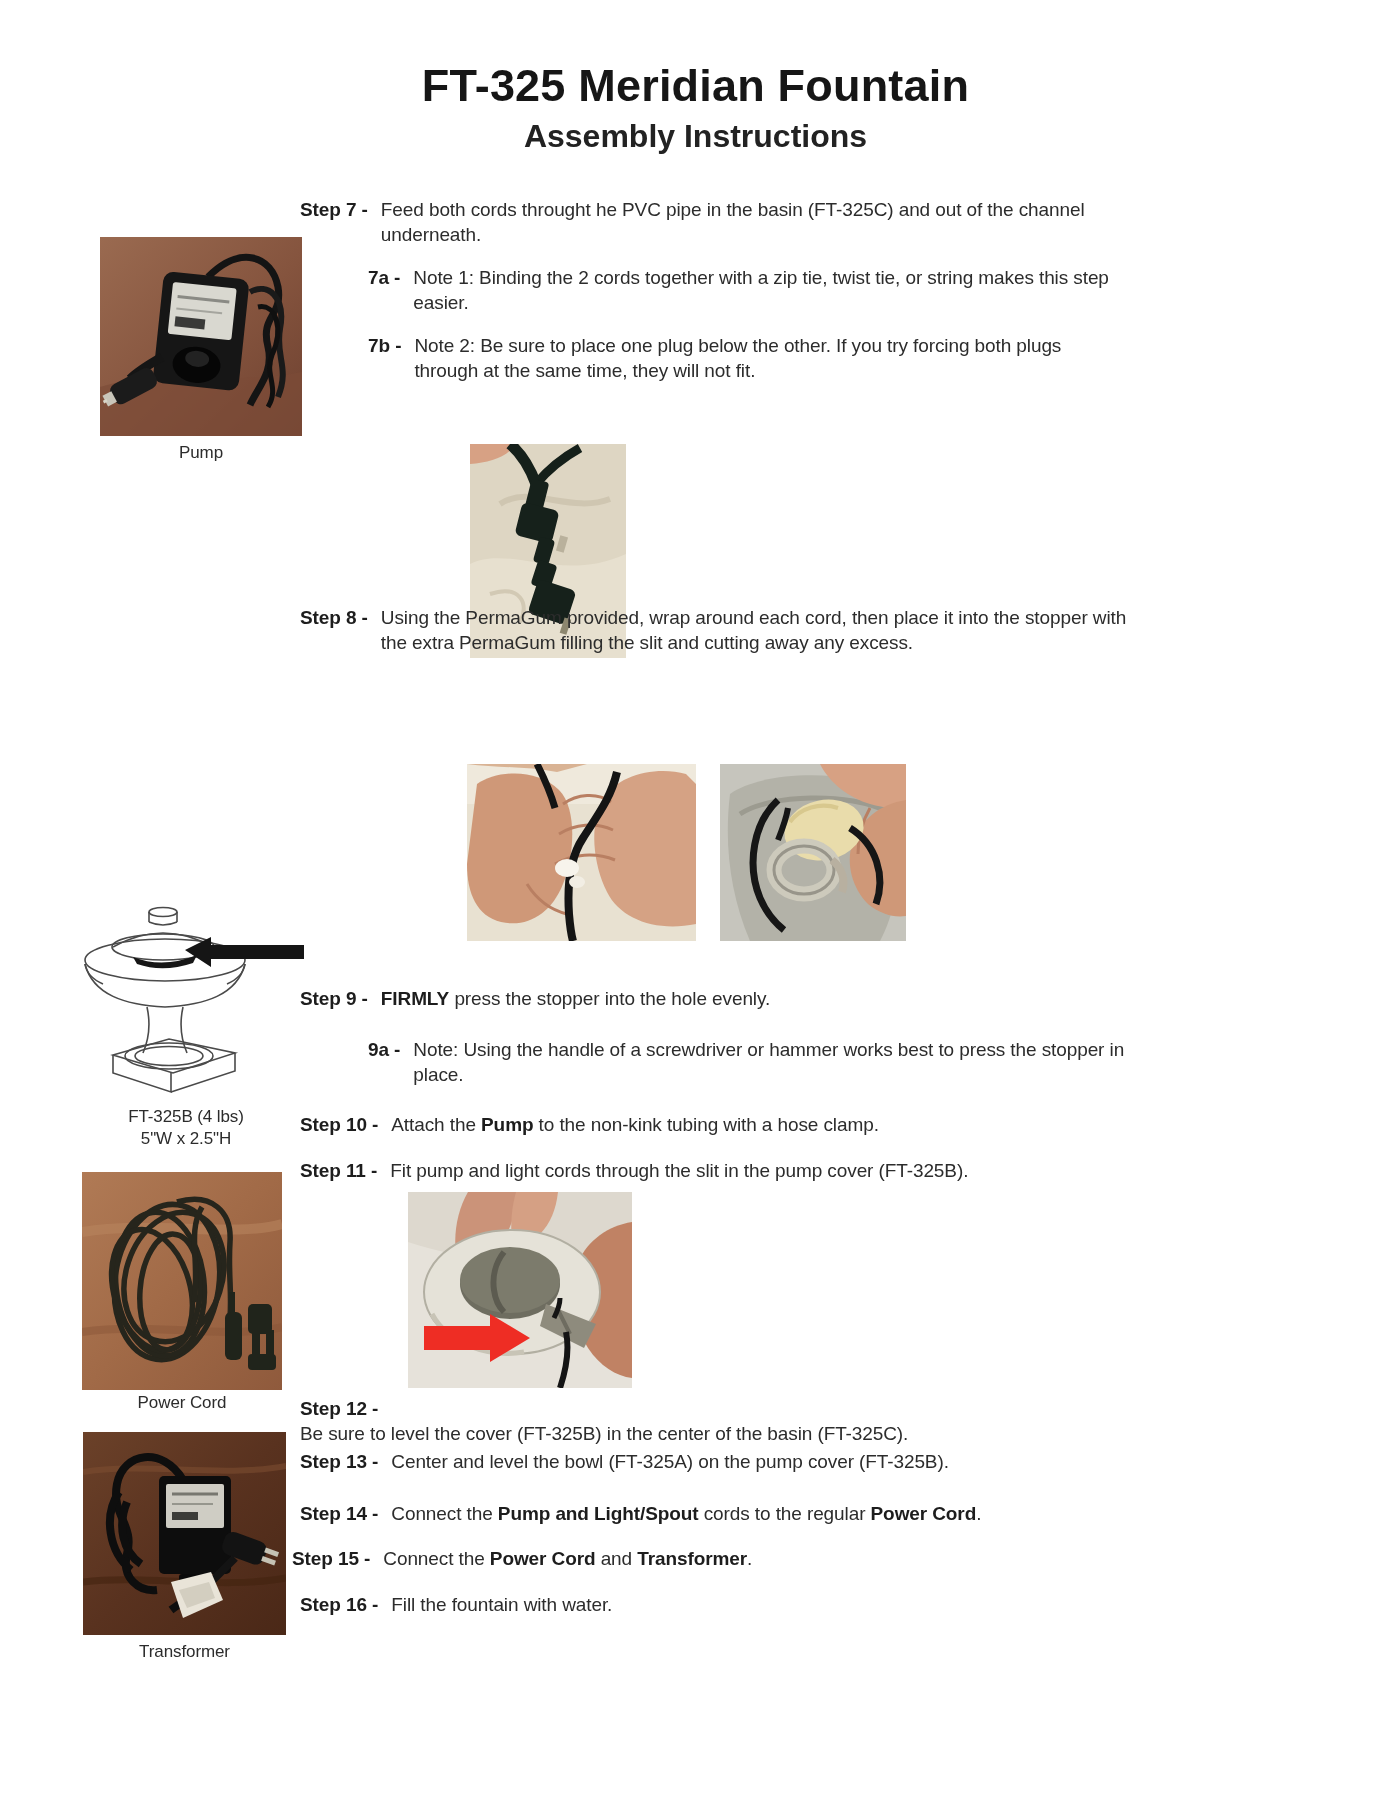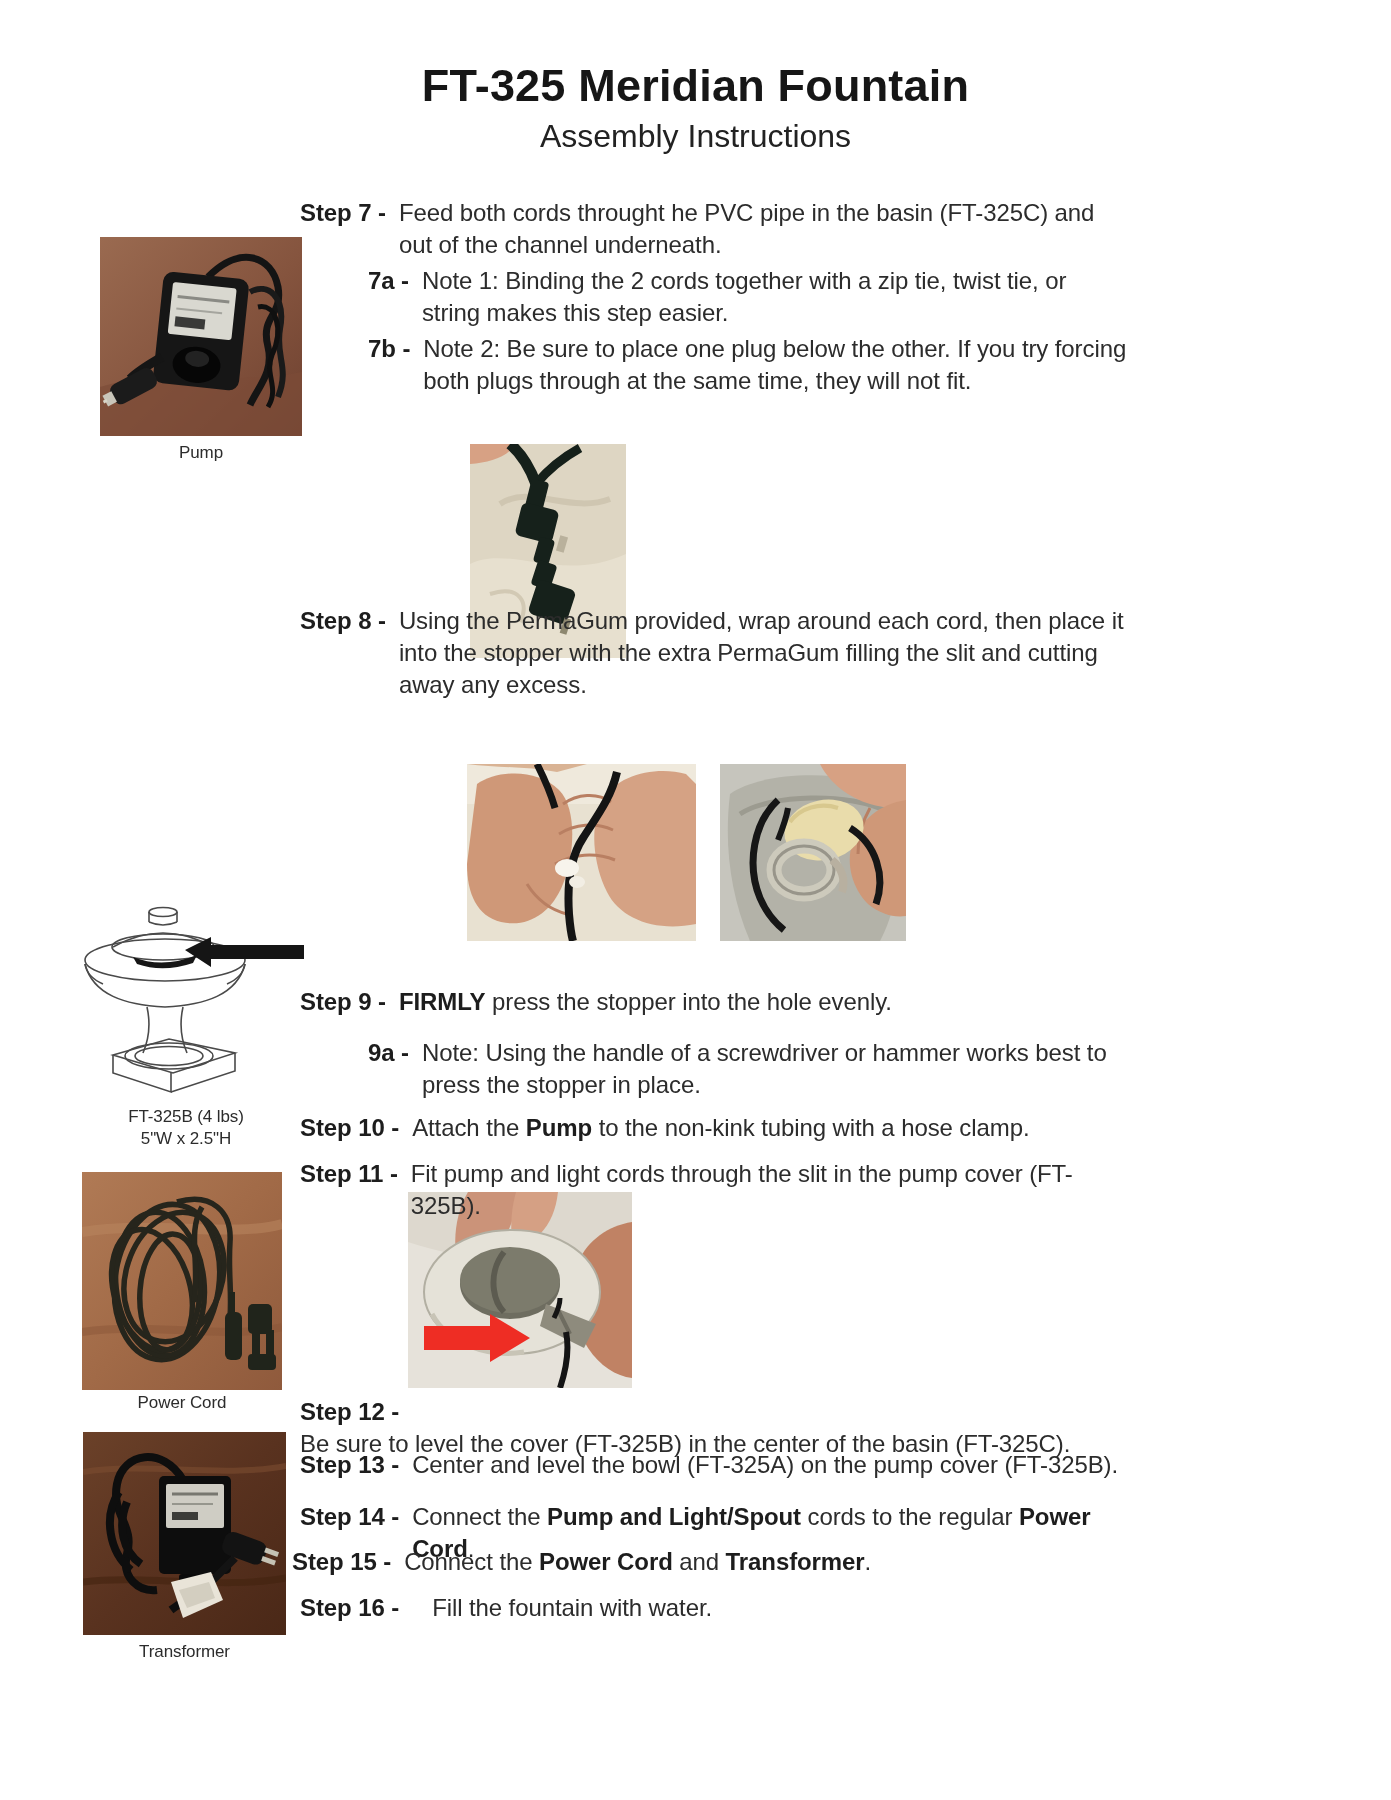--- a/index.html
+++ b/index.html
@@ -7,25 +7,25 @@
     position:relative;
     width:1391px;height:1800px;
     background:#ffffff;
     font-family:"Liberation Sans",sans-serif;
     color:#272727;
     overflow:hidden;
   }
   
   .hdr{position:absolute;top:60px;left:0;width:1391px;text-align:center;}
   .title{font-size:45px;font-weight:bold;color:#161616;letter-spacing:.2px;}
-  .subtitle{font-size:32px;font-weight:400;color:#222;margin-top:6px;}
+  .subtitle{font-size:32px;font-weight:700;color:#222;margin-top:6px;}
   
   .step{
     position:absolute;display:flex;align-items:flex-start;
-    font-size:24px;line-height:1.34;letter-spacing:-0.1px;color:#2c2c2c;
+    font-size:19px;line-height:1.34;letter-spacing:-0.1px;color:#2c2c2c;
   }
   .step-label{font-weight:bold;flex:0 0 auto;margin-right:13px;white-space:nowrap;color:#1d1d1d;}
   .step-text{flex:1 1 auto;}
   .step-text b{font-weight:bold;color:#1d1d1d;}
   
   .fig{position:absolute;}
   .fig svg{display:block;}
   .caption{
     position:absolute;text-align:center;font-size:17px;color:#2c2c2c;letter-spacing:-0.1px;
   }
@@ -293,19 +293,19 @@
       <span class="step-text">Center and level the bowl (FT-325A) on the pump cover (FT-325B).</span>
     </div>
       <div class="step" style="top: 1501px; left: 300px; width: 830px;">
       <span class="step-label">Step 14 -</span>
       <span class="step-text">Connect the <b>Pump and Light/Spout</b> cords to the regular <b>Power Cord</b>.</span>
     </div>
       <div class="step" style="top: 1546px; left: 292px; width: 830px;">
       <span class="step-label">Step 15 -</span>
       <span class="step-text">Connect the <b>Power Cord</b> and <b>Transformer</b>.</span>
     </div>
-      <div class="step" style="top: 1592px; left: 300px; width: 830px; gap: 20px;">
+      <div class="step" style="top: 1592px; left: 300px; width: 830px;">
       <span class="step-label">Step 16 -</span>
       <span class="step-text">Fill the fountain with water.</span>
     </div>
     </div>
 
 </div>
 
 </body></html>

